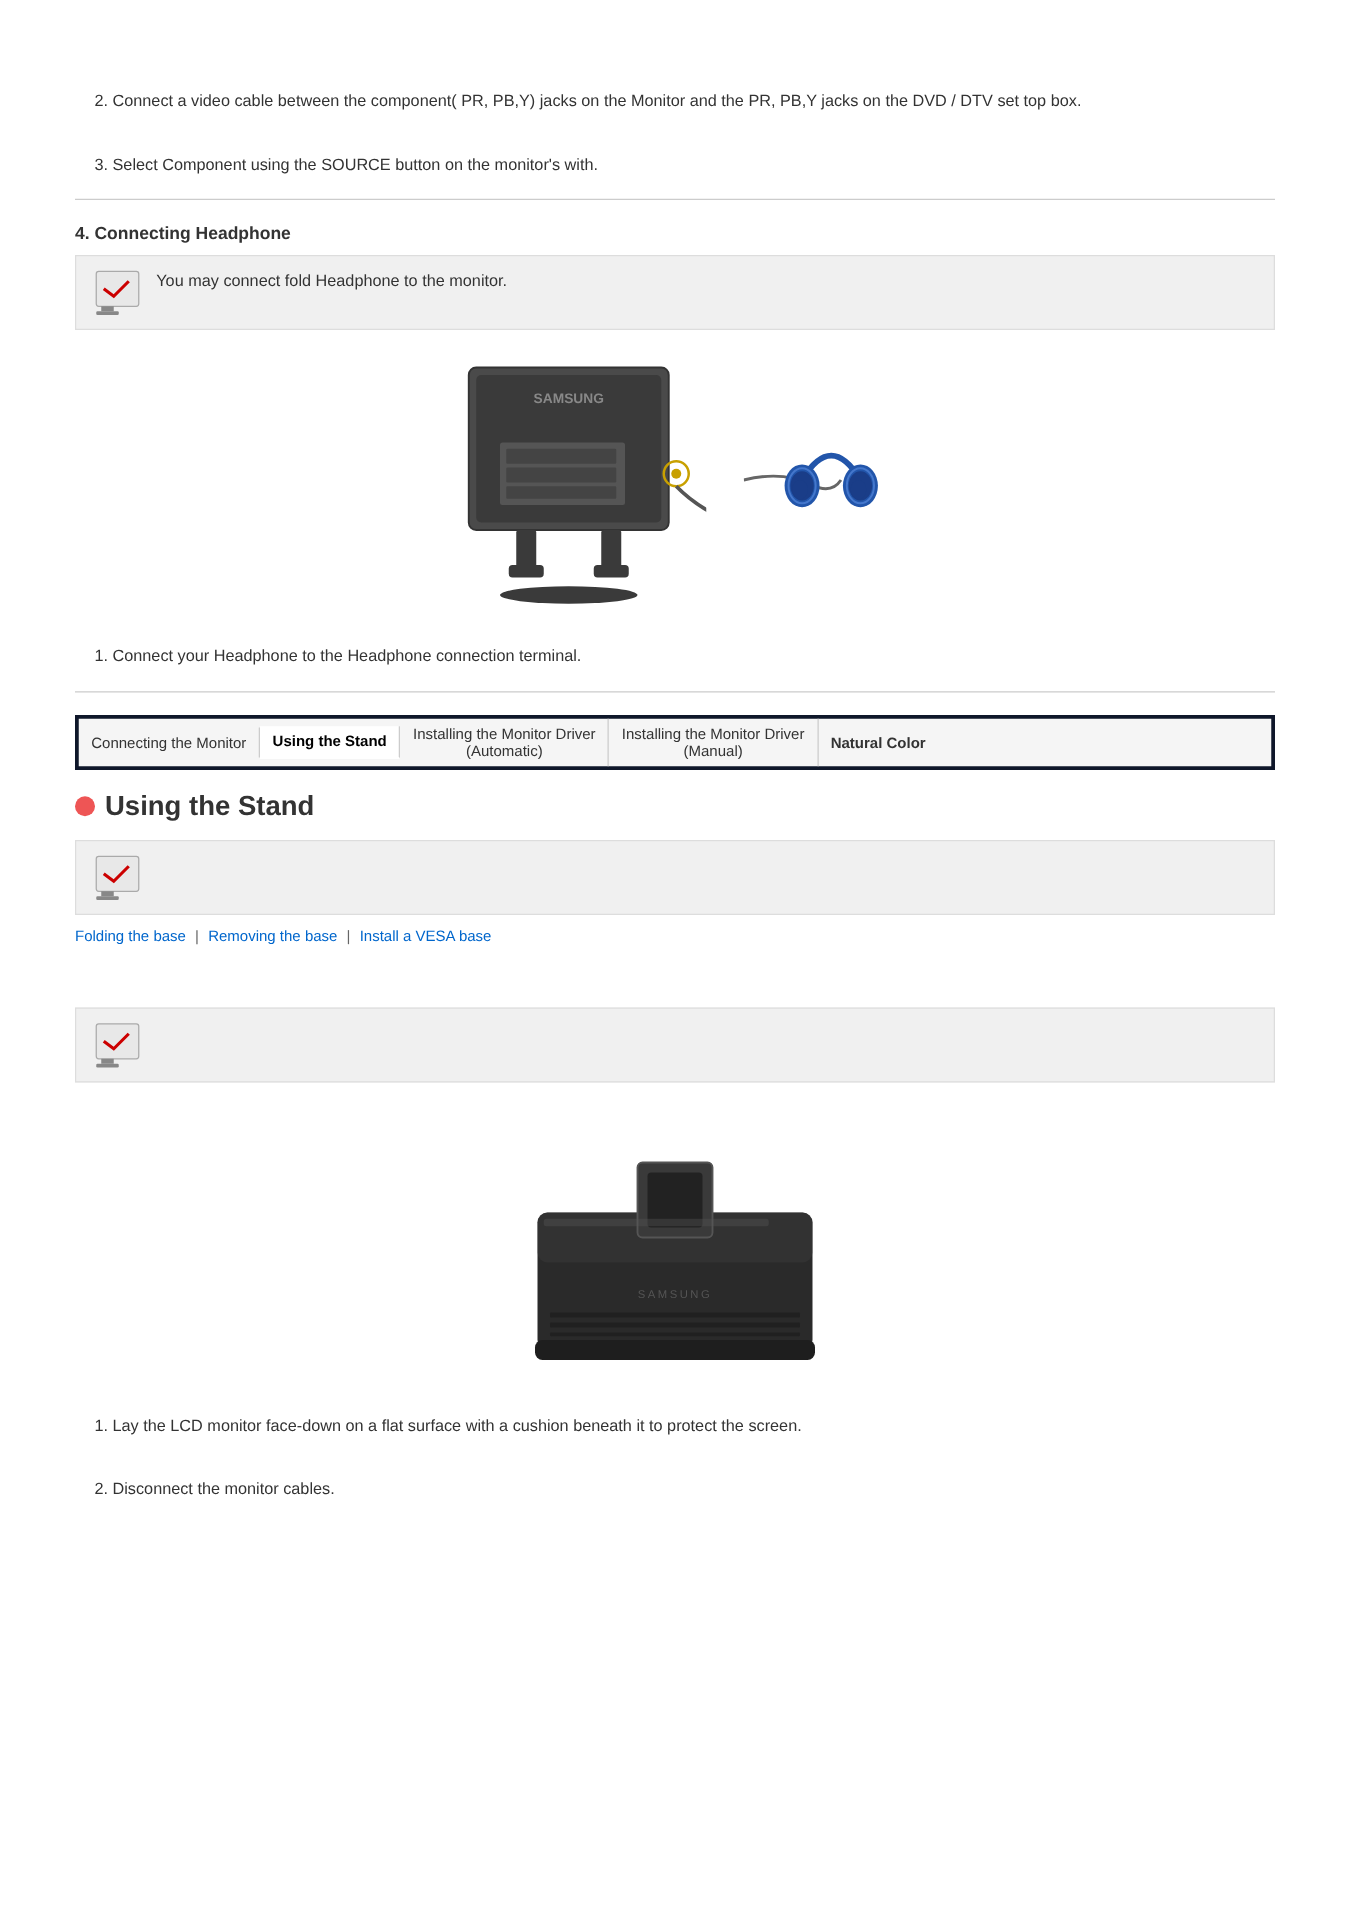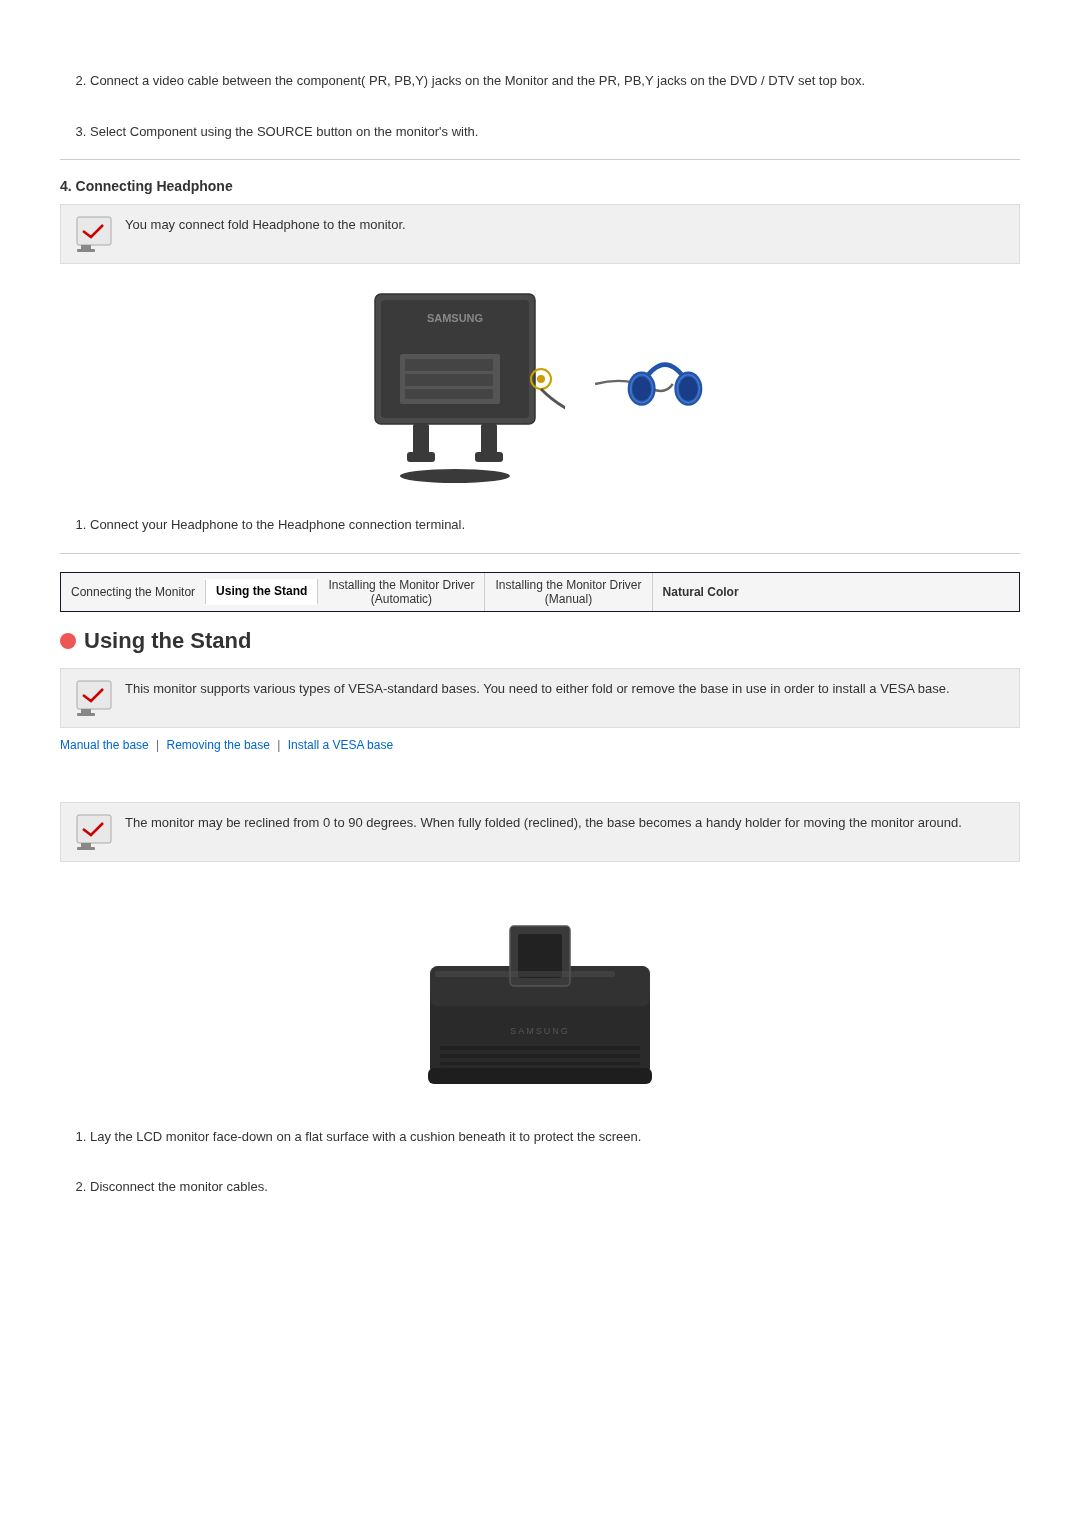--- a/index.html
+++ b/index.html
@@ -24,21 +24,21 @@
       padding: 10px 14px;
       display: flex;
       align-items: flex-start;
       gap: 12px;
       margin-bottom: 10px;
     }
     .info-box p { font-size: 13px; line-height: 1.5; }
     .nav-tabs {
       display: flex;
       align-items: center;
-      border: 1px solid #0f172a;
+      border: 3px solid #0f172a;
       background: #f5f5f5;
       font-size: 12px;
       margin-bottom: 16px;
       flex-wrap: wrap;
     }
     .nav-tab {
       padding: 5px 10px;
       border-right: 1px solid #ccc;
       color: #333;
       cursor: pointer;
@@ -211,45 +211,43 @@
 </div>
 
 
 <div class="info-box">
   <svg class="check-icon-svg" viewBox="0 0 38 38">
     <rect x="2" y="2" width="34" height="28" rx="2" fill="#e8e8e8" stroke="#aaa" stroke-width="1"></rect>
     <polyline points="8,16 16,22 28,10" fill="none" stroke="#c00" stroke-width="2.5"></polyline>
     <rect x="6" y="30" width="10" height="4" fill="#888"></rect>
     <rect x="2" y="34" width="18" height="3" rx="1" fill="#888"></rect>
   </svg>
-  <p>This monitor supports various types of VESA-standard bases. You need to either fold or remove the base in use in order to install a VESA base.</p>
 </div>
 
 
 <div class="breadcrumb-links">
-  <a href="#">Manual the base</a>
+  <a href="#">Folding the base</a>
   <span> | </span>
   <a href="#">Removing the base</a>
   <span> | </span>
   <a href="#">Install a VESA base</a>
 </div>
 
 <br>
 <br>
 
 
 <div class="section">
   <div class="info-box">
     <svg class="check-icon-svg" viewBox="0 0 38 38">
       <rect x="2" y="2" width="34" height="28" rx="2" fill="#e8e8e8" stroke="#aaa" stroke-width="1"></rect>
       <polyline points="8,16 16,22 28,10" fill="none" stroke="#c00" stroke-width="2.5"></polyline>
       <rect x="6" y="30" width="10" height="4" fill="#888"></rect>
       <rect x="2" y="34" width="18" height="3" rx="1" fill="#888"></rect>
     </svg>
-    <p>The monitor may be reclined from 0 to 90 degrees. When fully folded (reclined), the base becomes a handy holder for moving the monitor around.</p>
   </div>
 </div>
 
 
 <div class="stand-image-area">
   <svg class="stand-img" viewBox="0 0 280 210" width="280" height="210">
 
     <rect x="30" y="80" width="220" height="110" rx="8" fill="#2a2a2a"></rect>
 
     <rect x="40" y="160" width="200" height="4" rx="1" fill="#1a1a1a" opacity="0.6"></rect>

